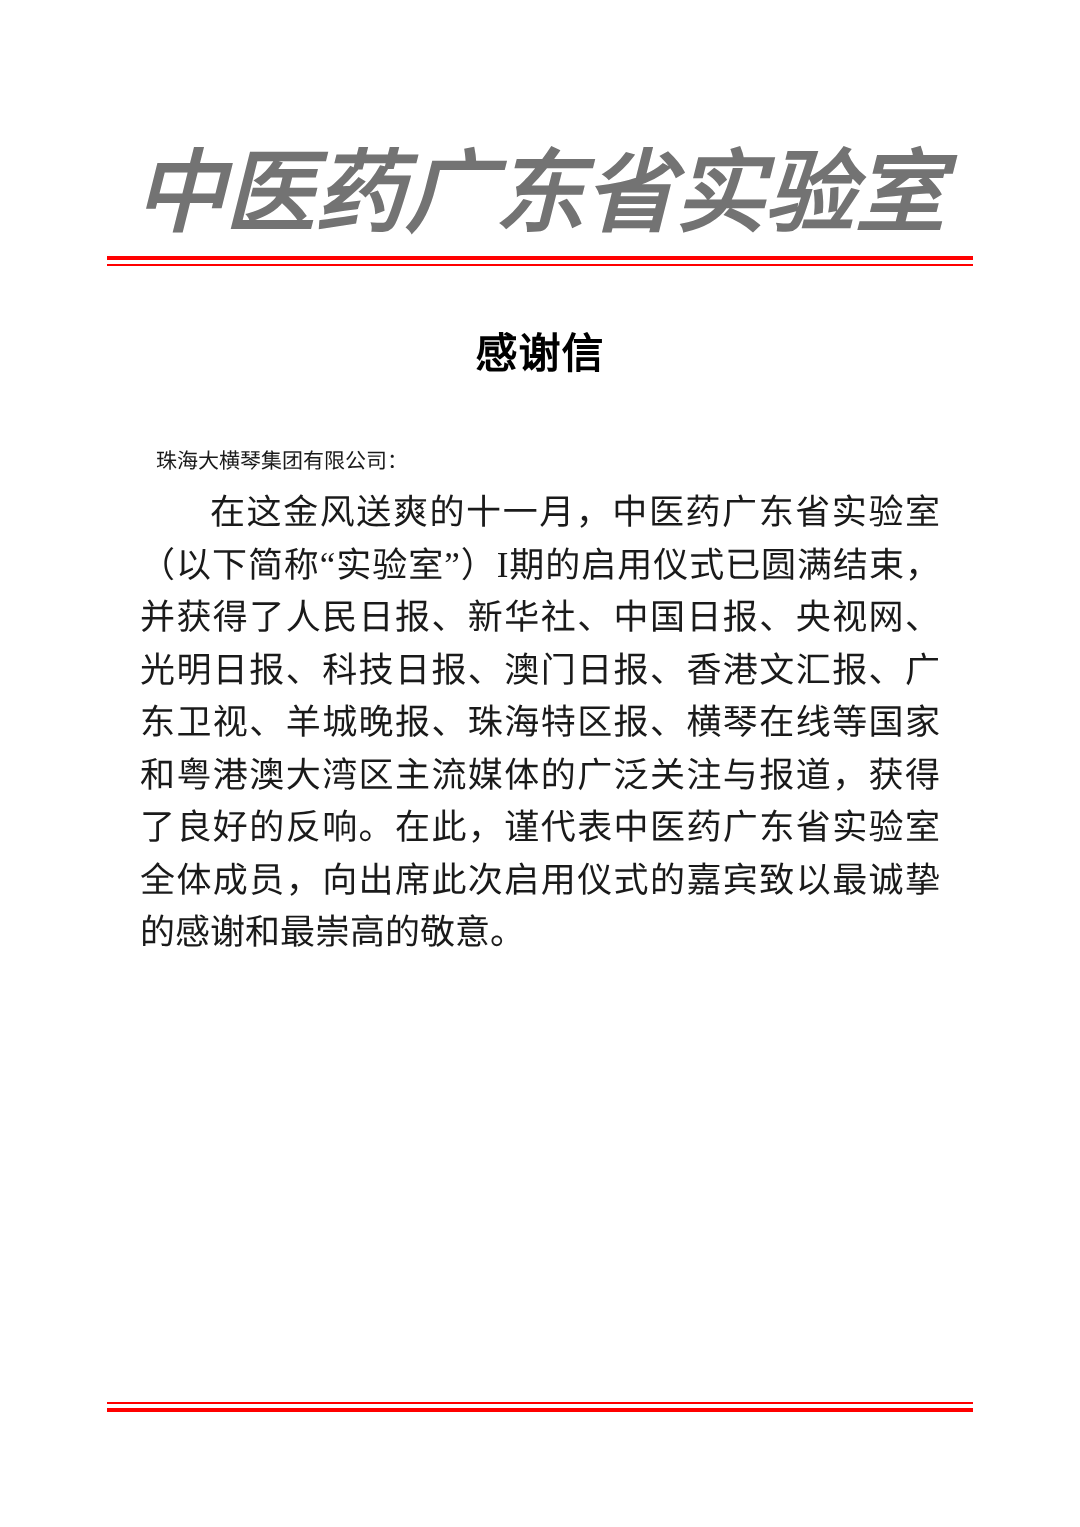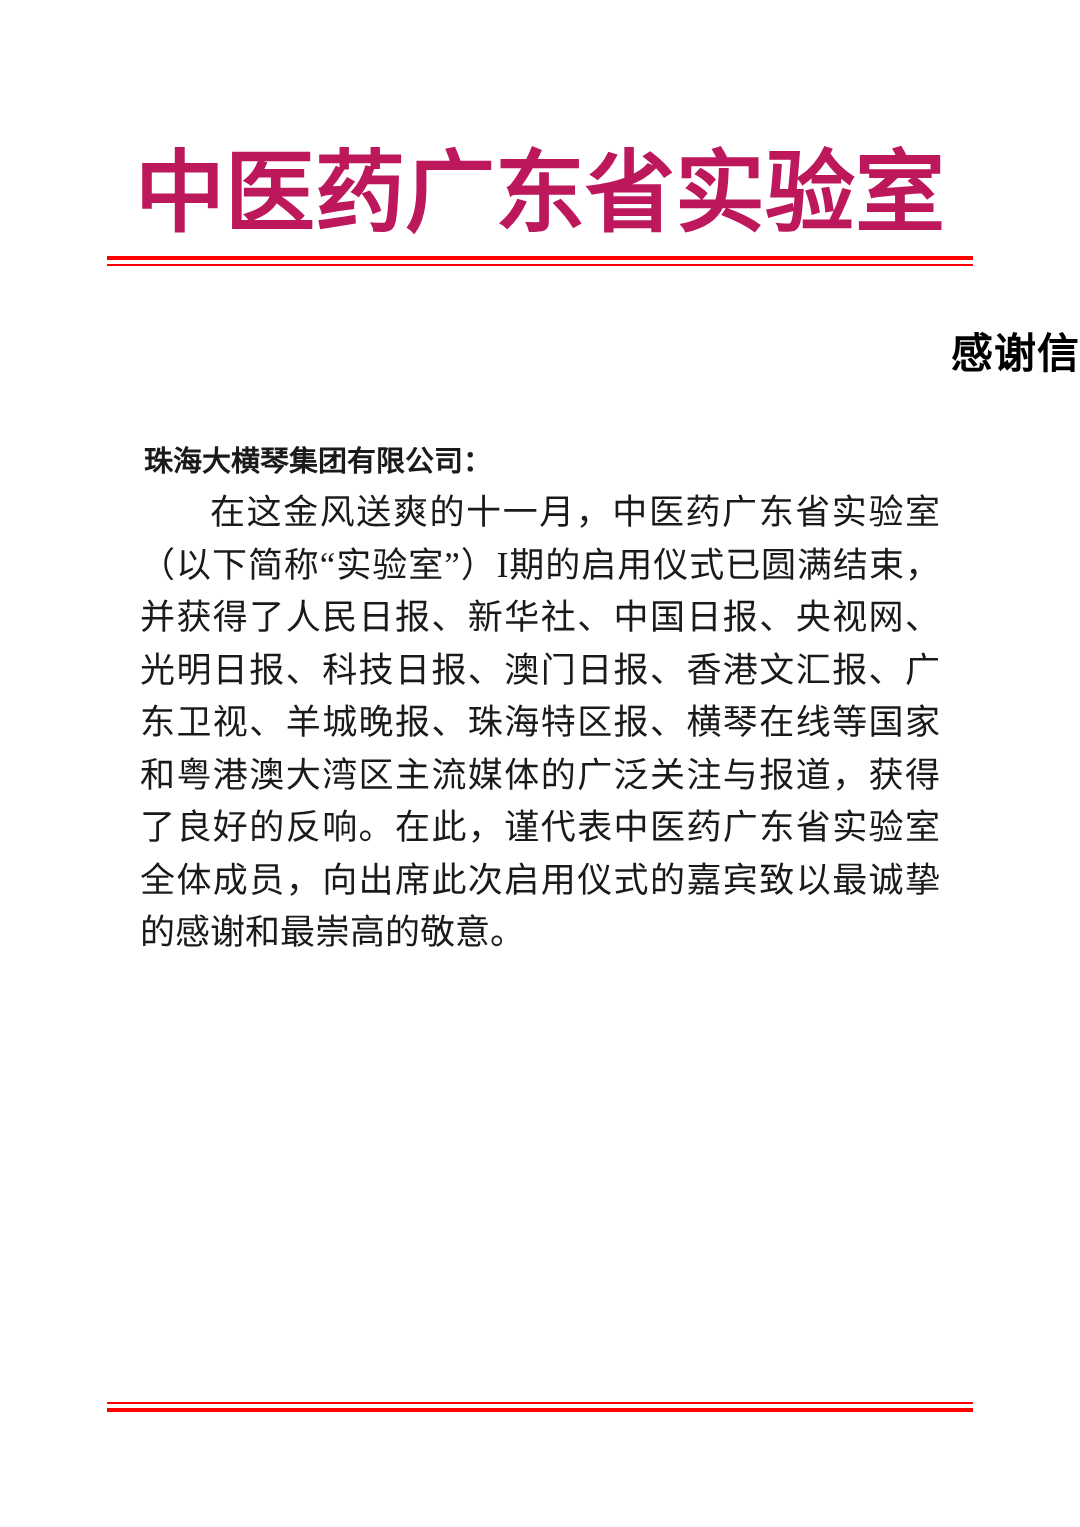--- a/index.html
+++ b/index.html
@@ -18,23 +18,24 @@
     color: #1a1a1a;
   }
   
   .org-name {
     margin: 143px 0 0 0;
     padding: 0;
     font-size: 90px;
     line-height: 1.13;
     font-weight: bold;
     text-align: center;
-    color: #be185d;
+    color: #737373;
     letter-spacing: 0px;
     white-space: nowrap;
+    font-style: italic;
   }
   .rule {
     margin-left: 107px;
     margin-right: 107px;
   }
   .rule-header {
     margin-top: 11px;
     height: 4px;                      
     border-top: 4px solid #ff0000;    
     border-bottom: 2px solid #ff0000; 
@@ -48,33 +49,32 @@
     border-top: 2px solid #ff0000;    
     border-bottom: 4px solid #ff0000; 
   }
   
   .letter-title {
     margin: 64px 0 0 0;
     padding: 0;
     font-size: 42px;
     line-height: 48px;
     font-weight: bold;
-    text-align: right;
+    text-align: center;
     color: #000000;
     letter-spacing: 1px;
   }
   .content {
     margin: 0 140px;
   }
   .salutation {
-    margin: 57px 0 0 4px;
+    margin: 57px 0 0 16px;
     padding: 0;
-    font-size: 29px;
+    font-size: 21px;
     line-height: 52.5px;
-    font-weight: bold;
   }
   .para {
     margin: 0;
     padding: 0;
     font-size: 35px;
     line-height: 52.5px;
     text-align: justify;
     text-justify: inter-character;
     text-indent: 2em;
   }

